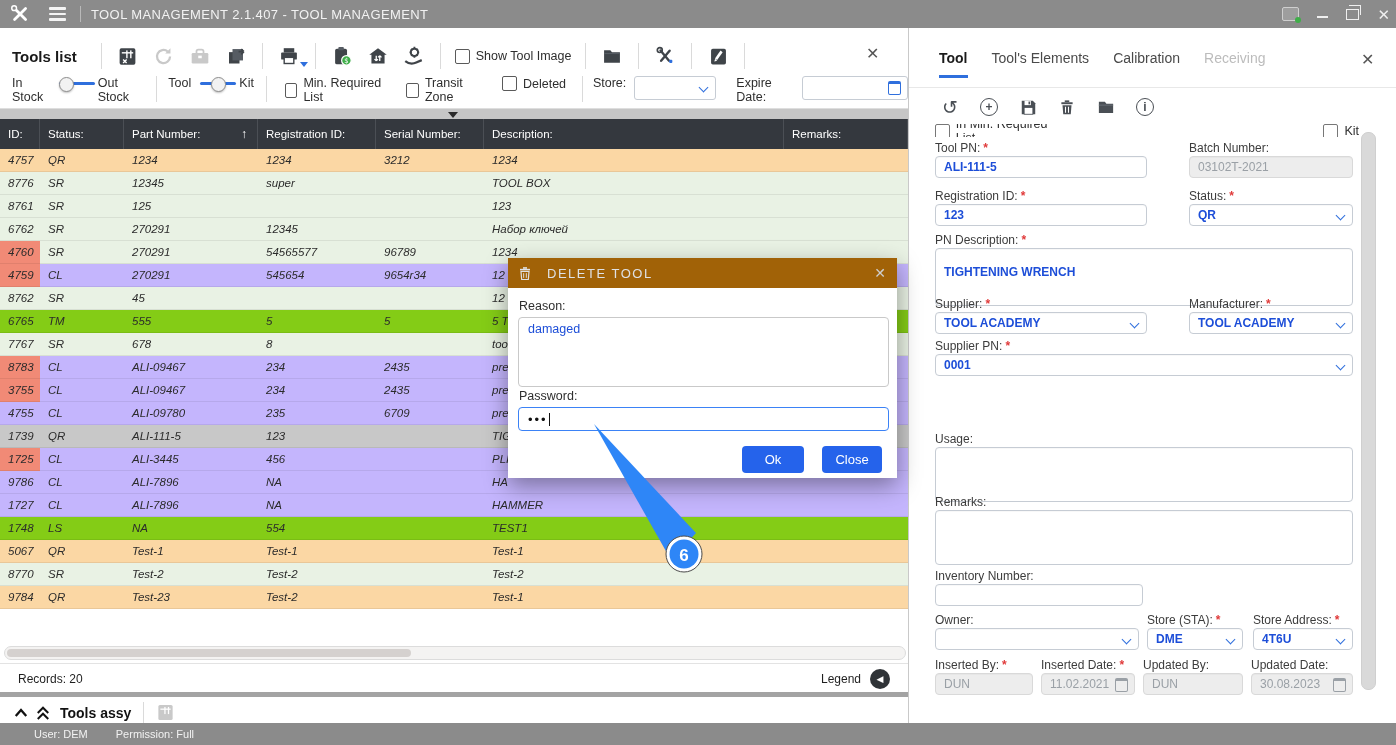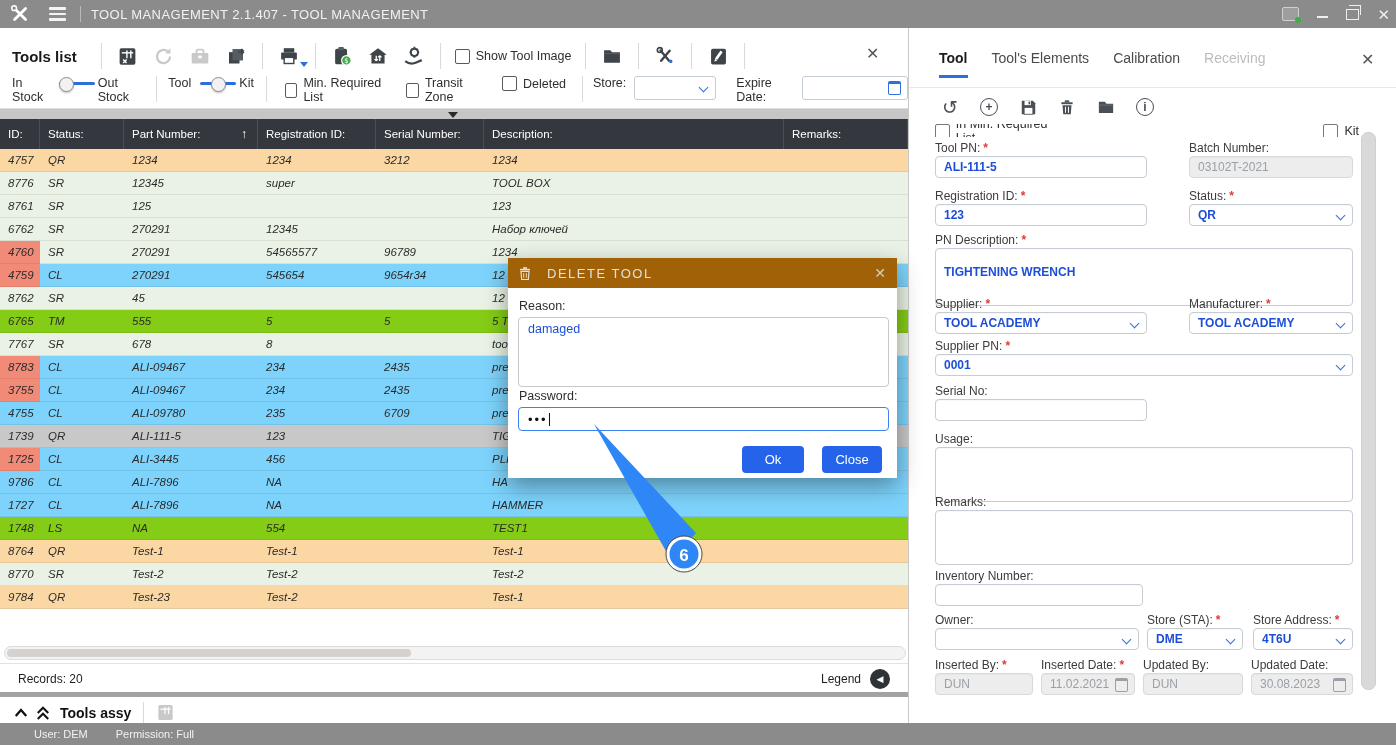--- a/index.html
+++ b/index.html
@@ -45,21 +45,21 @@
   .splitter .tri{position:absolute;left:448px;top:3px;width:0;height:0;border-left:5px solid transparent;border-right:5px solid transparent;border-top:6px solid #2b2b2b;}
   
   .grid-header{position:absolute;left:0;top:91px;width:908px;height:30px;background:#34383e;display:grid;grid-template-columns:40px 84px 134px 118px 108px 300px 124px;color:#fff;font-size:11.5px;}
   .hcell{display:flex;align-items:center;padding-left:8px;border-right:1px solid #4b4f55;position:relative;}
   .hcell .sort{margin-left:auto;margin-right:10px;font-size:12px;}
   .grid-body{position:absolute;left:0;top:121px;width:908px;font-style:italic;}
   .trow{display:grid;grid-template-columns:40px 84px 134px 118px 108px 300px 124px;height:23px;font-size:11.5px;color:#2b2b2b;cursor:pointer;}
   .tcell{display:flex;align-items:center;padding-left:8px;border-bottom:1px solid rgba(0,0,0,.07);overflow:hidden;white-space:nowrap;}
   .trow.orange .tcell{background:#fbd7a4;}
   .trow.green .tcell{background:#e9f2e4;}
-  .trow.pink .tcell{background:#7dd3fc;}
+  .trow.pink .tcell{background:#c4b5fd;}
   .trow.blue .tcell{background:#84cc16;}
   .trow.gray .tcell{background:#c8c8c8;}
   .tcell.accent{background:#f18a76 !important;}
   
   .hscroll{position:absolute;left:4px;top:618px;width:900px;height:12px;border:1px solid #dcdcdc;border-radius:7px;background:#f4f3f2;}
   .hthumb{position:absolute;left:2px;top:1.5px;width:404px;height:8px;border-radius:5px;background:#d5d1cf;}
   .records-row{position:absolute;left:0;top:635px;width:908px;height:29px;border-top:1px solid #e3e3e3;display:flex;align-items:center;font-size:12px;color:#1f1f1f;}
   .records-label{margin-left:18px;}
   .legend-wrap{margin-left:auto;display:flex;align-items:center;margin-right:18px;gap:9px;}
   .legend-icon{width:20px;height:20px;border-radius:50%;background:#2f3337;color:#fff;display:flex;align-items:center;justify-content:center;font-size:9px;cursor:pointer;}
@@ -432,21 +432,21 @@
         <div class="trow blue">
           <div class="tcell">1748</div>
           <div class="tcell">LS</div>
           <div class="tcell">NA</div>
           <div class="tcell">554</div>
           <div class="tcell"></div>
           <div class="tcell">TEST1</div>
           <div class="tcell"></div>
         </div>
         <div class="trow orange">
-          <div class="tcell">8764</div>
+          <div class="tcell">5067</div>
           <div class="tcell">QR</div>
           <div class="tcell">Test-1</div>
           <div class="tcell">Test-1</div>
           <div class="tcell"></div>
           <div class="tcell">Test-1</div>
           <div class="tcell"></div>
         </div>
         <div class="trow green">
           <div class="tcell">8770</div>
           <div class="tcell">SR</div>
@@ -601,26 +601,20 @@
           <span class="chev"></span>
         </div>
     </div>
     <div class="fg" style="left:26px;top:311px;width:418px">
       <div class="flabel"><span>Supplier PN:</span><span class="req">*</span></div>
       <div class="fbox">
           <span>0001</span>
           <span class="chev"></span>
         </div>
     </div>
-    <div class="fg" style="left:26px;top:356px;width:212px">
-      <div class="flabel"><span>Serial No:</span></div>
-      <div class="fbox plain">
-          <span></span>
-        </div>
-    </div>
     <div class="fg" style="left:26px;top:404px;width:418px">
       <div class="flabel"><span>Usage:</span></div>
       <div class="fbox plain area" style="height:37px">
           <span></span>
         </div>
     </div>
     <div class="fg" style="left:26px;top:467px;width:418px">
       <div class="flabel"><span>Remarks:</span></div>
       <div class="fbox plain area" style="height:37px">
           <span></span>

